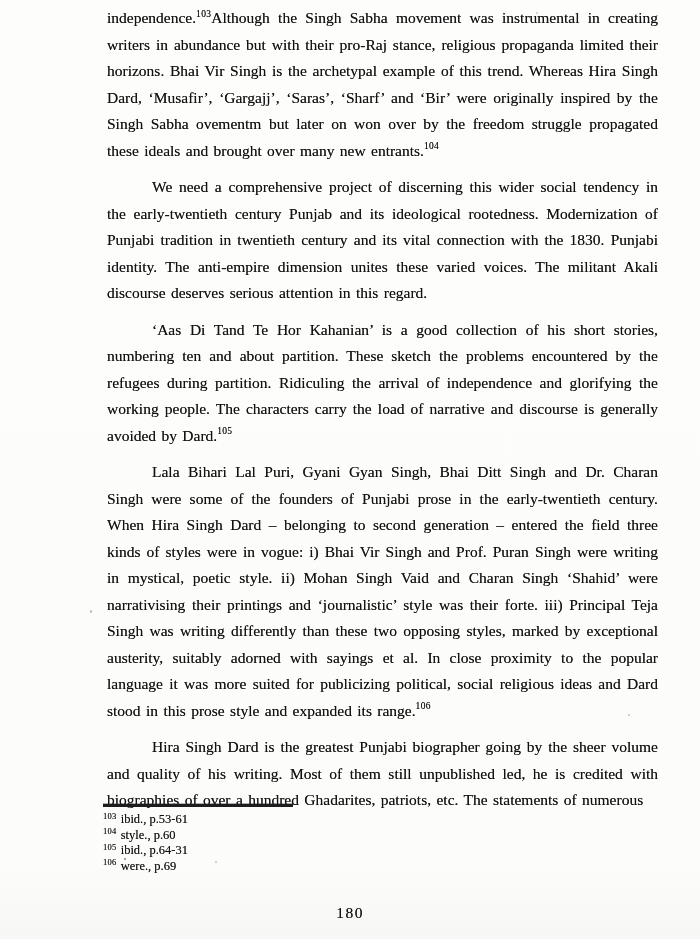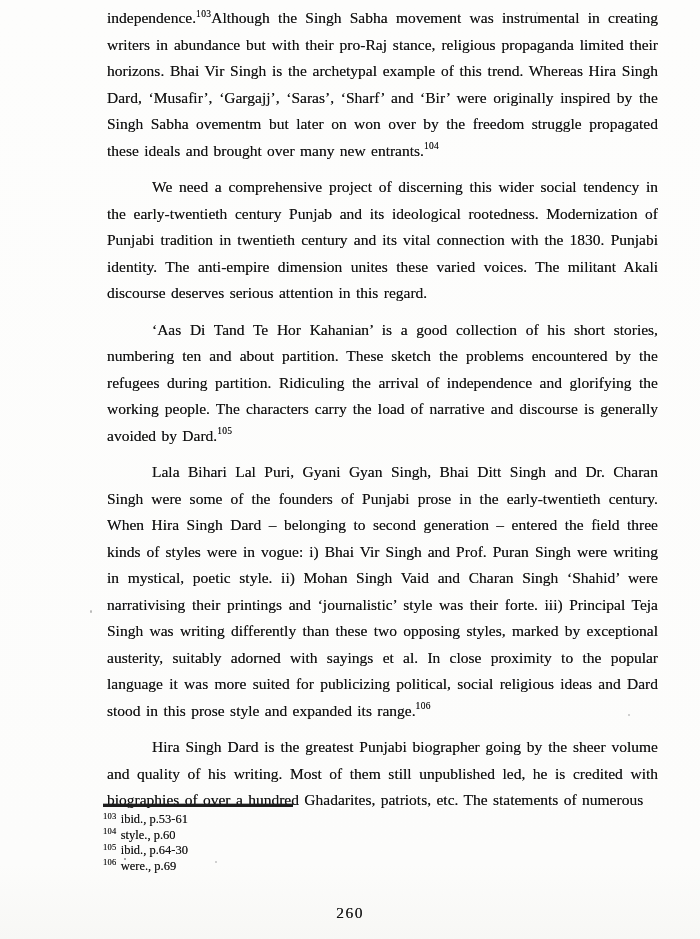--- a/index.html
+++ b/index.html
@@ -102,25 +102,25 @@
     <p class="para indent"><span>Lala Bihari Lal Puri, Gyani Gyan Singh, Bhai Ditt Singh and Dr. Charan Singh were some of the founders of Punjabi prose in the early-twentieth century. When Hira Singh Dard – belonging to second generation – entered the field three kinds of styles were in vogue: i) Bhai Vir Singh and Prof. Puran Singh were writing in mystical, poetic style. ii) Mohan Singh Vaid and Charan Singh ‘Shahid’ were narrativising their printings and ‘journalistic’ style was their forte. iii) Principal Teja Singh was writing differently than these two opposing styles, marked by exceptional austerity, suitably adorned with sayings et al. In close proximity to the popular language it was more suited for publicizing political, social religious ideas and Dard stood in this prose style and expanded its range.</span><sup class="fn-ref">106</sup></p>
 
     <p class="para indent"><span>Hira Singh Dard is the greatest Punjabi biographer going by the sheer volume and quality of his writing. Most of them still unpublished led, he is credited with biographies of over a hundred Ghadarites, patriots, etc. The statements of numerous</span></p>
 
   </div>
 
   <div class="footnote-block">
     <div class="footnote-rule"></div>
     <div class="footnote"><sup class="fn-marker">103</sup><span>ibid., p.53-61</span></div>
     <div class="footnote"><sup class="fn-marker">104</sup><span>style., p.60</span></div>
-    <div class="footnote"><sup class="fn-marker">105</sup><span>ibid., p.64-30</span></div>
+    <div class="footnote"><sup class="fn-marker">105</sup><span>ibid., p.64-31</span></div>
     <div class="footnote"><sup class="fn-marker">106</sup><span>were., p.69</span></div>
   </div>
 
-  <div class="page-number">260</div>
+  <div class="page-number">180</div>
 
   <div class="speck" style="left:124px; top:858px; width:2px; height:2px;"></div>
   <div class="speck" style="left:215px; top:861px; width:2px; height:2px; opacity:0.5;"></div>
   <div class="speck" style="left:90px; top:610px; width:2px; height:3px; opacity:0.6;"></div>
   <div class="speck" style="left:628px; top:714px; width:2px; height:2px; opacity:0.5;"></div>
   <div class="speck" style="left:536px; top:12px; width:2px; height:2px; opacity:0.45;"></div>
 
 </div>
 
 </body></html>

